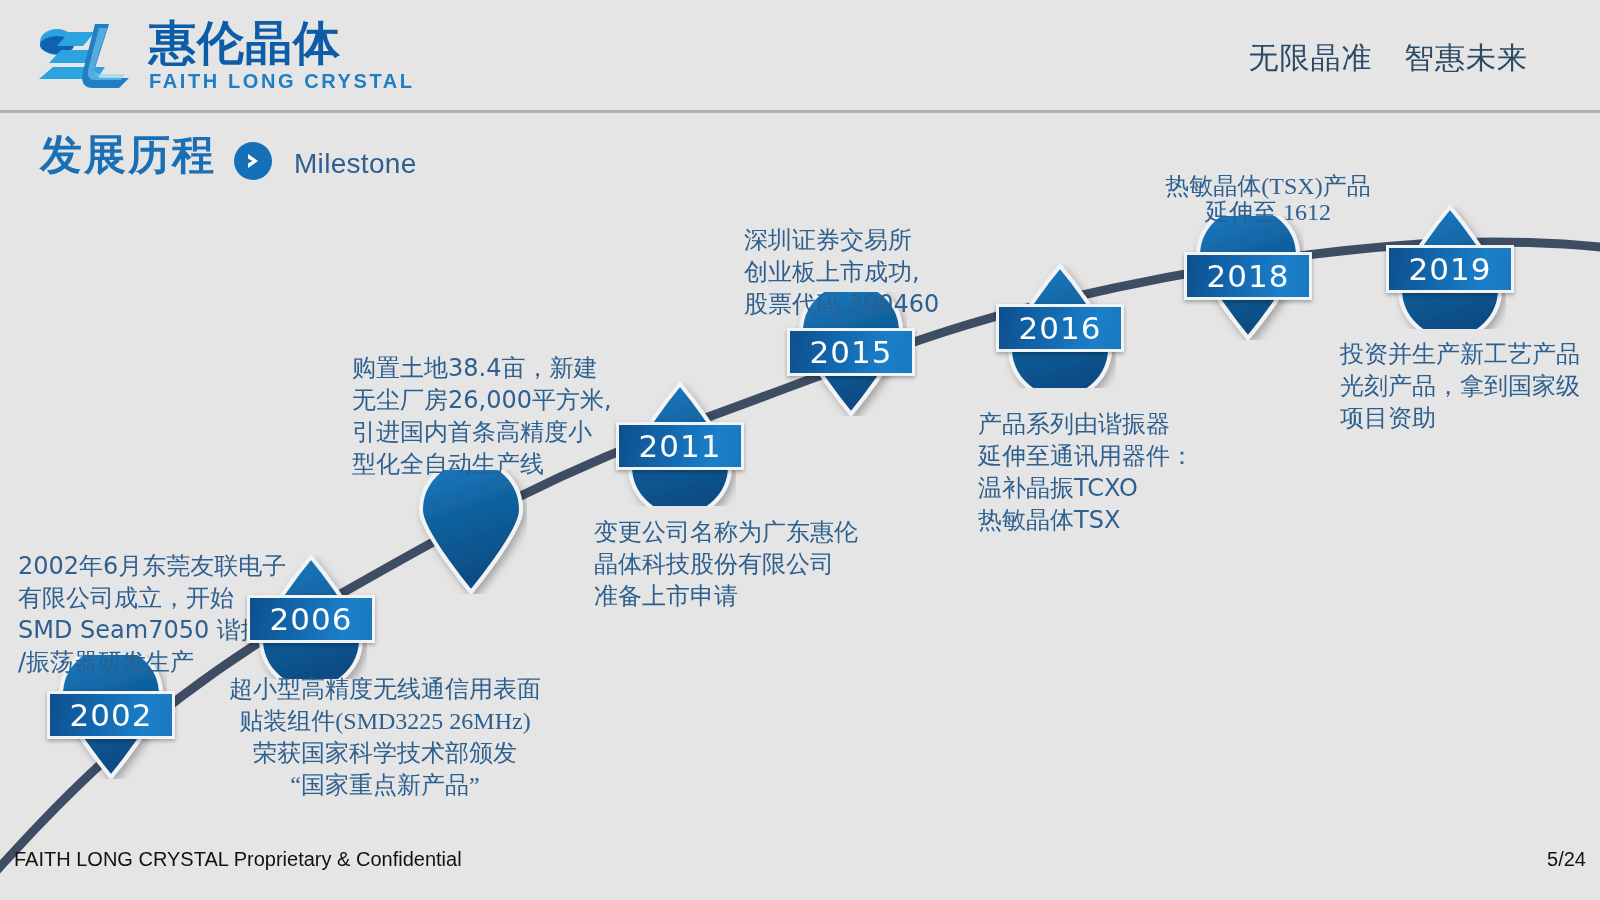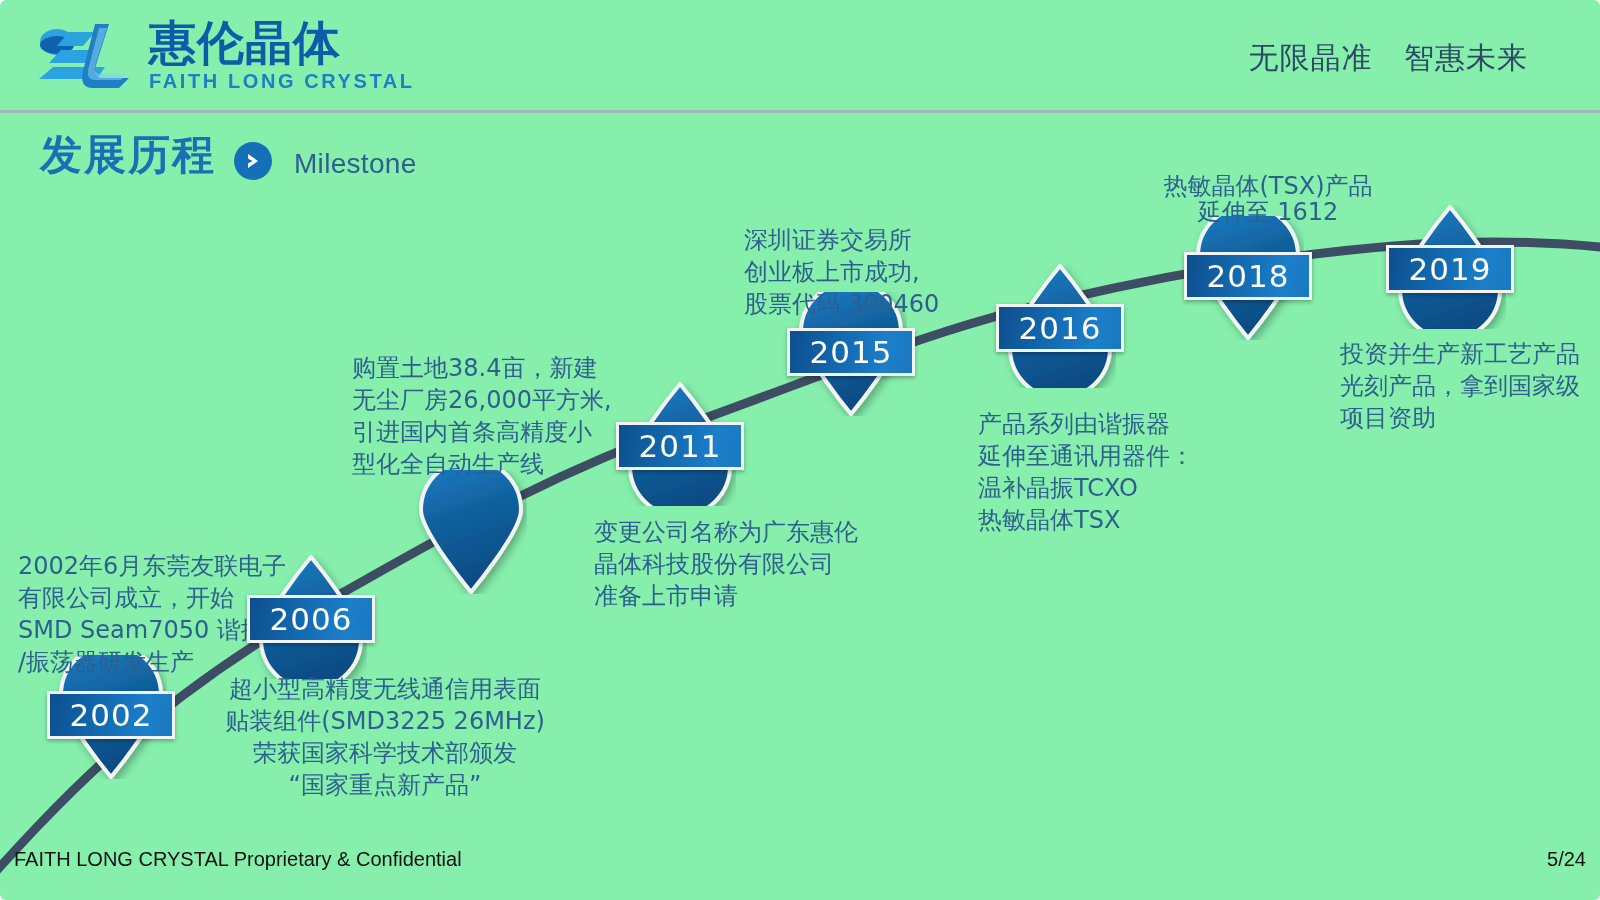--- a/index.html
+++ b/index.html
@@ -1,21 +1,21 @@
 <!DOCTYPE html>
 <html><head>
 <meta charset="utf-8">
 <style>
   html,body{margin:0;padding:0;}
   body{
     width:1600px;height:900px;overflow:hidden;background:#ffffff;
     font-family:"Liberation Sans","DejaVu Sans",sans-serif;
     -webkit-font-smoothing:antialiased;
   }
-  #slide{position:relative;width:1600px;height:900px;background:#86efac;overflow:hidden;border-radius:6px;}
+  #slide{position:relative;width:1600px;height:900px;background:#e5e5e5;overflow:hidden;}
 
   
   .header{position:absolute;left:0;top:0;width:1600px;height:112px;}
   .logo-wrap{position:absolute;left:33px;top:16px;display:flex;align-items:center;}
   .logo-mark{width:108px;height:78px;position:relative;flex:none;}
   .logo-text{margin-left:8px;display:flex;flex-direction:column;justify-content:center;}
   .logo-cn{font-size:47px;line-height:52px;font-weight:bold;color:#0c5ca8;letter-spacing:1px;
            font-family:"DejaVu Sans","Liberation Sans",sans-serif;}
   .logo-en{font-size:20px;line-height:24px;font-weight:bold;color:#1f7ec4;letter-spacing:2.6px;}
   .tagline{position:absolute;right:72px;top:38px;font-size:30px;color:#2d4a66;letter-spacing:1px;
@@ -45,21 +45,21 @@
     display:flex;align-items:center;justify-content:center;
     color:#ffffff;font-size:31px;letter-spacing:1px;
     font-family:"DejaVu Sans","Liberation Sans",sans-serif;
   }
   .pin.down .label{top:36px;}
   .pin.up   .label{top:40px;}
 
   
   .txt{position:absolute;color:#2d5f8f;font-size:24px;line-height:32px;white-space:pre-line;
        font-family:"DejaVu Sans","Liberation Sans",sans-serif;}
-  .txt.c{text-align:center;}
+  .txt.c{text-align:center;font-family:Liberation Serif, serif;}
   .txt.l{text-align:left;}
 
   
   .footer-left{position:absolute;left:14px;top:848px;font-size:20px;color:#111;}
   .footer-right{position:absolute;right:14px;top:848px;font-size:20px;color:#111;}
 </style>
 </head>
 <body>
 
 <div id="slide">

